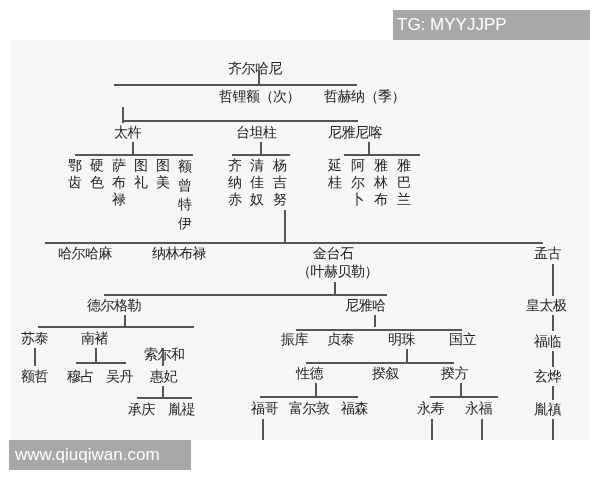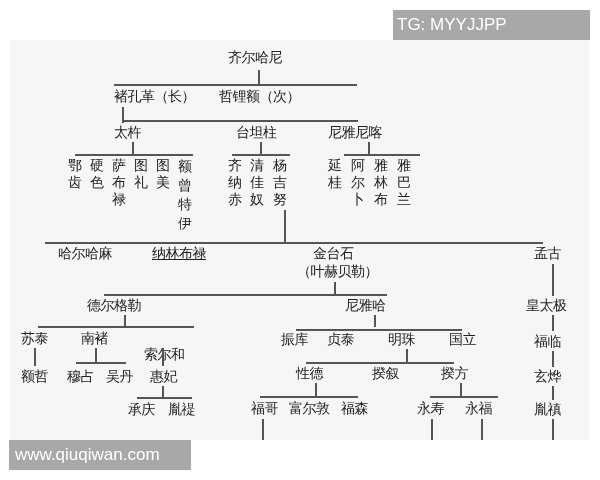--- a/index.html
+++ b/index.html
@@ -13,26 +13,26 @@
     .wm-tg { left:393px; top:10px; width:121px; height:30px; font-size:17px; line-height:30px; padding-left:4px; right:10px; width:auto; }
     .wm-url { left:9px; top:440px; height:30px; width:176px; font-size:17px; line-height:30px; padding-left:6px; }
   </style>
 </head>
 <body>
 
 <div class="wm wm-tg">TG: MYYJJPP</div>
 
 <div class="panel">
 
-  <div class="n" style="left:218px;top:10px;font-family:Liberation Mono, monospace;">齐尔哈尼</div>
+  <div class="n" style="left:218px;top:20px;">齐尔哈尼</div>
   <div class="vl" style="left:248px;top:30px;height:14px;"></div>
   <div class="h" style="left:104px;top:44px;width:243px;"></div>
 
-  <div class="n" style="left:104px;top:48px;">褚孔革（长）</div>
   <div class="n" style="left:209px;top:48px;">哲锂额（次）</div>
+  <div class="n" style="left:314px;top:48px;">哲赫纳（季）</div>
   <div class="vl" style="left:112px;top:67px;height:16px;"></div>
   <div class="h" style="left:114px;top:80px;width:234px;"></div>
 
   <div class="n" style="left:104px;top:84px;">太杵</div>
   <div class="n" style="left:226px;top:84px;">台坦柱</div>
   <div class="n" style="left:318px;top:84px;">尼雅尼喀</div>
 
   <div class="vl" style="left:122px;top:102px;height:12px;"></div>
   <div class="h" style="left:65px;top:114px;width:118px;"></div>
   <div class="n" style="left:58px;top:117px;width:16px;line-height:17px;white-space:normal;">鄂齿</div>
@@ -51,21 +51,21 @@
 
   <div class="vl" style="left:358px;top:102px;height:12px;"></div>
   <div class="h" style="left:334px;top:114px;width:76px;"></div>
   <div class="n" style="left:318px;top:117px;width:16px;line-height:17px;white-space:normal;">延桂</div>
   <div class="n" style="left:341px;top:117px;width:16px;line-height:17px;white-space:normal;">阿尔卜</div>
   <div class="n" style="left:364px;top:117px;width:16px;line-height:17px;white-space:normal;">雅林布</div>
   <div class="n" style="left:387px;top:117px;width:16px;line-height:17px;white-space:normal;">雅巴兰</div>
 
   <div class="h" style="left:35px;top:202px;width:498px;"></div>
   <div class="n" style="left:16px;top:205px;padding-left:32px;">哈尔哈麻</div>
-  <div class="n" style="left:142px;top:205px;text-decoration:underline;">纳林布禄</div>
+  <div class="n" style="left:142px;top:205px;">纳林布禄</div>
   <div class="n" style="left:303px;top:205px;">金台石</div>
   <div class="n" style="left:287px;top:223px;">（叶赫贝勒）</div>
   <div class="n" style="left:524px;top:205px;">孟古</div>
 
   <div class="vl" style="left:324px;top:242px;height:14px;"></div>
   <div class="h" style="left:94px;top:254px;width:283px;"></div>
   <div class="n" style="left:77px;top:257px;">德尔格勒</div>
   <div class="n" style="left:335px;top:257px;">尼雅哈</div>
 
   <div class="vl" style="left:114px;top:275px;height:12px;"></div>

